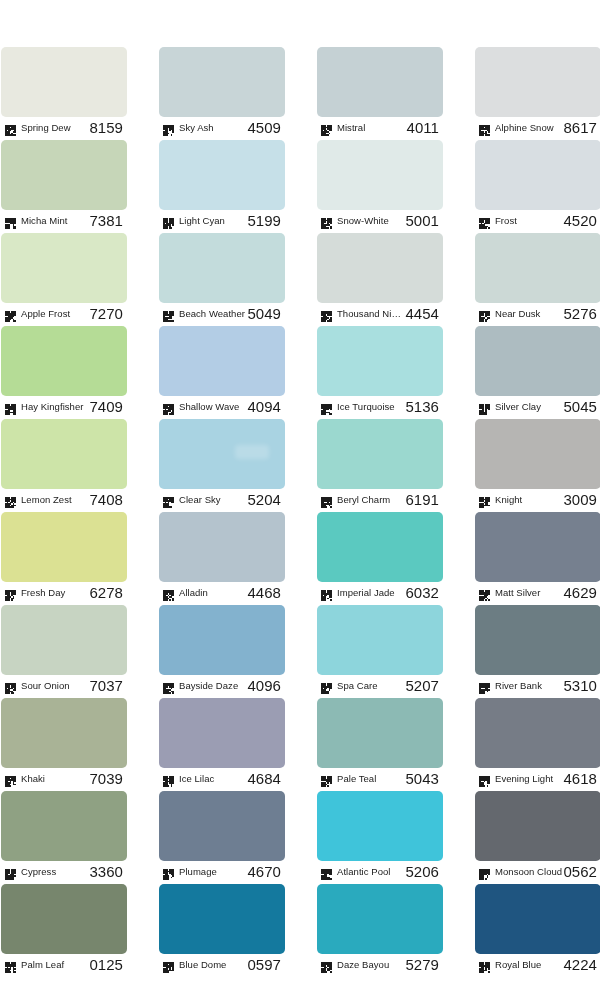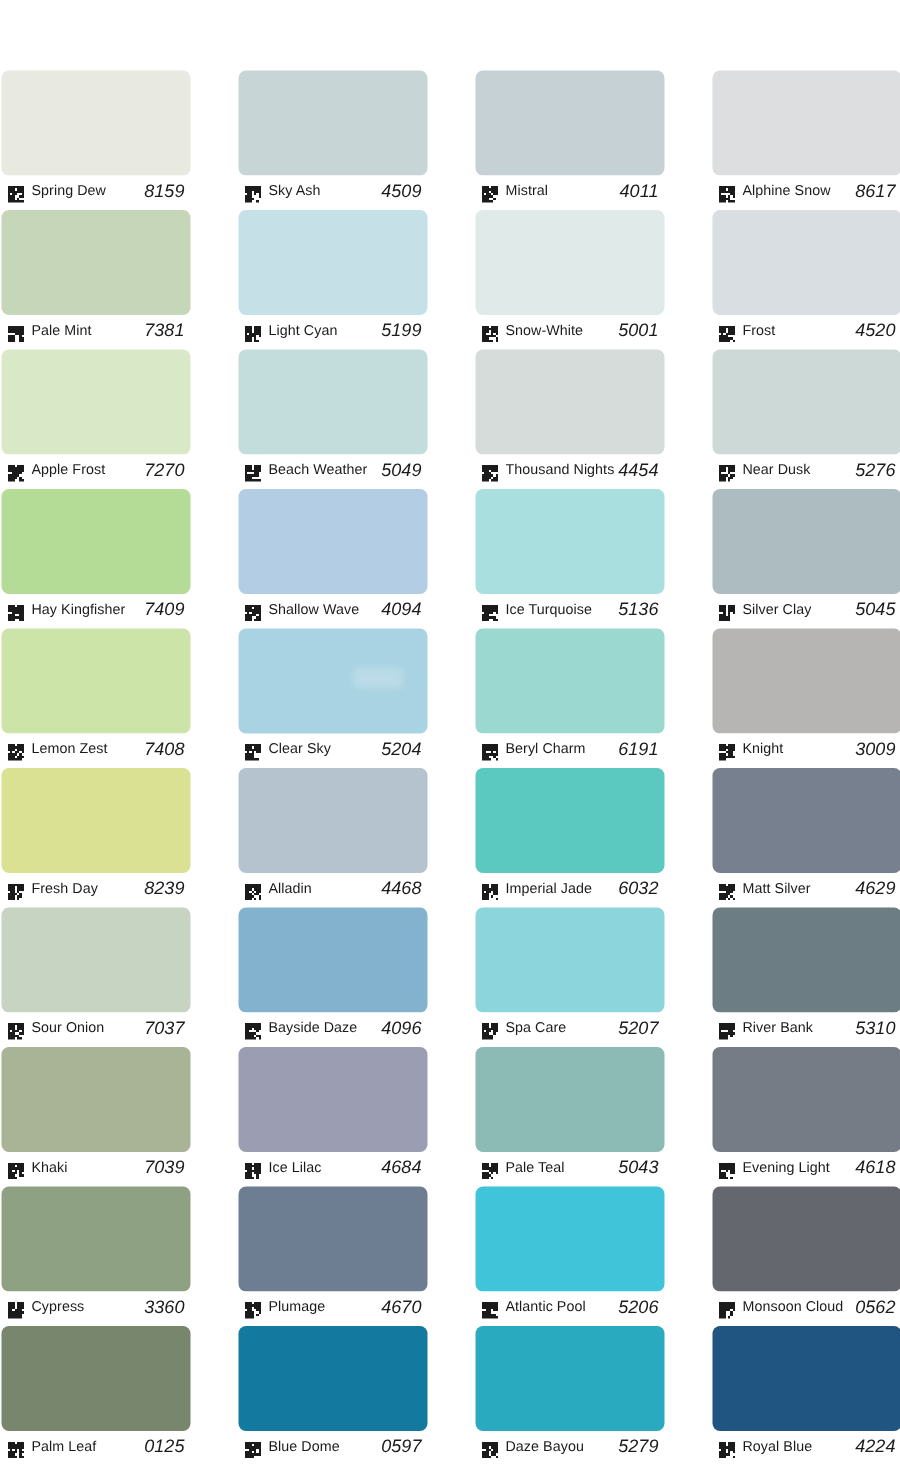--- a/index.html
+++ b/index.html
@@ -68,29 +68,28 @@
     color: #1b1b1b;
     letter-spacing: .05px;
     white-space: nowrap;
     overflow: hidden;
     text-overflow: ellipsis;
     flex: 1 1 auto;
     line-height: 13px;
   }
 
   .swatch-code {
-    font-size: 12px;
+    font-size: 15px;
     color: #1b1b1b;
     letter-spacing: .05px;
     white-space: nowrap;
     flex: 0 0 auto;
     padding-right: 4px;
     line-height: 13px;
     text-align: right;
-    font-style: italic;
   }
 
   
   .swatch-color.has-artifact {
     position: relative;
     overflow: hidden;
   }
   .swatch-color.has-artifact::after {
     content: "";
     position: absolute;
@@ -348,21 +347,21 @@
               <rect x="2" y="5" width="1" height="1"></rect>
               <rect x="5" y="5" width="1" height="1"></rect>
               <rect x="6" y="5" width="1" height="1"></rect>
               <rect x="0" y="6" width="1" height="1"></rect>
               <rect x="1" y="6" width="1" height="1"></rect>
               <rect x="2" y="6" width="1" height="1"></rect>
               <rect x="5" y="6" width="1" height="1"></rect>
               <rect x="6" y="6" width="1" height="1"></rect>
             </g>
           </svg></span>
-        <span class="swatch-name">Pale Mint</span>
+        <span class="swatch-name">Micha Mint</span>
         <span class="swatch-code">7381</span>
       </div>
     </div>
     <div class="swatch-card">
       <div class="swatch-color" style="background: rgb(198, 224, 232);"></div>
       <div class="swatch-meta">
         <span class="qr-icon"><svg viewBox="0 0 7 7" width="11" height="11" shape-rendering="crispEdges">
             <rect width="7" height="7" fill="#ffffff"></rect>
             <g fill="#1b1b1b">
               <rect x="0" y="0" width="1" height="1"></rect>
@@ -1164,21 +1163,21 @@
               <rect x="2" y="5" width="1" height="1"></rect>
               <rect x="4" y="5" width="1" height="1"></rect>
               <rect x="5" y="5" width="1" height="1"></rect>
               <rect x="0" y="6" width="1" height="1"></rect>
               <rect x="1" y="6" width="1" height="1"></rect>
               <rect x="2" y="6" width="1" height="1"></rect>
               <rect x="4" y="6" width="1" height="1"></rect>
             </g>
           </svg></span>
         <span class="swatch-name">Fresh Day</span>
-        <span class="swatch-code">8239</span>
+        <span class="swatch-code">6278</span>
       </div>
     </div>
     <div class="swatch-card">
       <div class="swatch-color" style="background: rgb(180, 195, 205);"></div>
       <div class="swatch-meta">
         <span class="qr-icon"><svg viewBox="0 0 7 7" width="11" height="11" shape-rendering="crispEdges">
             <rect width="7" height="7" fill="#ffffff"></rect>
             <g fill="#1b1b1b">
               <rect x="0" y="0" width="1" height="1"></rect>
               <rect x="1" y="0" width="1" height="1"></rect>

